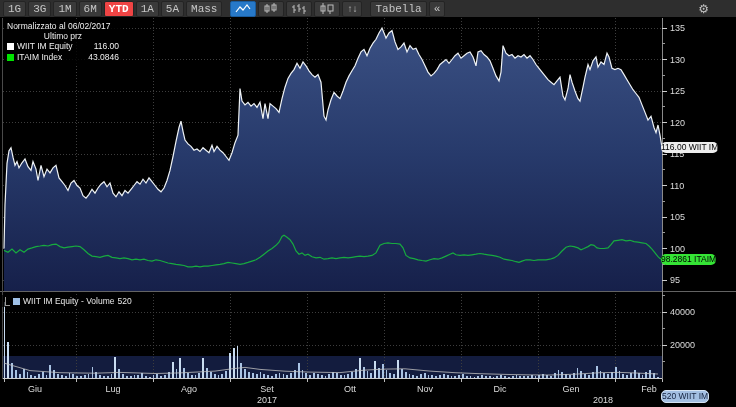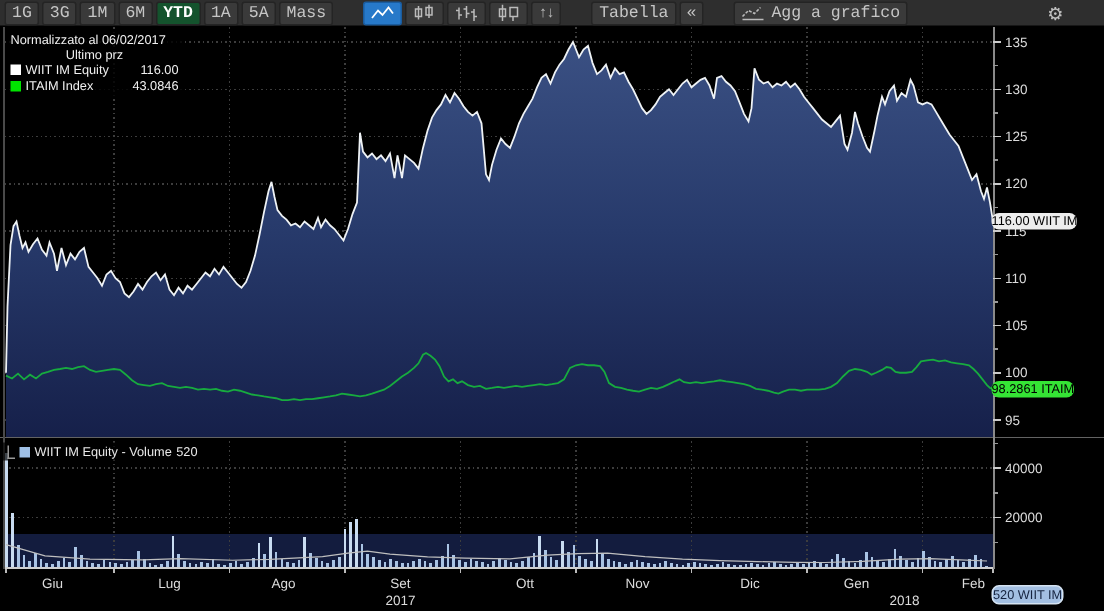--- a/index.html
+++ b/index.html
@@ -4,30 +4,30 @@
 <style>
   html,body{margin:0;padding:0;}
   body{width:736px;height:407px;background:#000;overflow:hidden;
        font-family:"Liberation Sans",sans-serif;-webkit-font-smoothing:none;}
   
   .toolbar{display:flex;align-items:center;height:18px;background:#2e2e2e;
            padding:0 3px;gap:2px;box-sizing:border-box;border-bottom:1px solid #000;}
   .tb-btn{height:14px;display:flex;align-items:center;padding:0 4px;font-size:11px;
           color:#c6c6c6;background:#3a3a3a;border:1px solid #242424;border-radius:2px;
           white-space:nowrap;cursor:default;font-family:Liberation Mono, monospace;}
-  .tb-btn.active{color:#fff;font-weight:bold;background:#14532d;}
+  .tb-btn.active{color:#fff;font-weight:bold;background:#ef4444;}
   .tb-dd{height:14px;display:flex;align-items:center;gap:5px;padding:0 6px;margin-left:6px;
          font-size:11px;color:#fff;background:#1766b1;border:1px solid #0d4c8c;border-radius:2px;}
   .tb-dd .caret{font-size:8px;}
   .icon-btn{height:14px;display:flex;align-items:center;justify-content:center;padding:0 4px;
             background:#3a3a3a;border:1px solid #242424;border-radius:2px;color:#bbb;font-size:10px;}
   .icon-btn.active-blue{background:#2779c9;border-color:#1a5c9e;}
   .grow{flex:1 1 auto;}
   .gear{font-size:12px;color:#c0c0c0;background:none;border:none;margin-right:20px;}
-  .gap6{margin-left:18px;}
+  .gap6{margin-left:6px;}
   
   .chart-area{position:relative;width:736px;height:389px;background:#000;}
   svg text.ax{fill:#dcdcdc;font-size:9px;font-family:"Liberation Sans",sans-serif;}
   .grid{stroke:#3d3d3d;stroke-dasharray:1 2;}
   
   .legend{position:absolute;left:4px;top:2px;background:rgba(0,0,0,.82);color:#f0f0f0;
           font-size:8.5px;line-height:9.5px;padding:2px 3px;width:112px;z-index:3;}
   .lg-sub{text-align:center;}
   .lg-row{display:flex;align-items:center;gap:3px;margin-top:1px;text-align:center;}
   .sw{width:7px;height:7px;display:inline-block;flex:0 0 auto;}
@@ -91,27 +91,20 @@
         <line x1="11" y1="8" x2="11" y2="11"></line>
     </svg>
   </div>
   <div class="icon-btn">
     <span>↑↓</span>
   </div>
 
   <div class="tb-btn gap6">Tabella</div>
   <div class="tb-btn">«</div>
 
-  <div class="tb-btn gap6" style="gap:4px;">
-    <svg width="16" height="11">
-      <polyline points="1,8 5,4 9,6 13,2" stroke="#bbb" fill="none" stroke-dasharray="2 1"></polyline>
-      <line x1="1" y1="10" x2="15" y2="10" stroke="#bbb"></line>
-    </svg>
-    <span>Agg a grafico</span>
-  </div>
 
   <div class="grow"></div>
   <div class="icon-btn gear">
     <span>⚙</span>
   </div>
 </div>
 
 <div class="chart-area">
   <svg width="736" height="389" shape-rendering="crispEdges">
     <defs>

